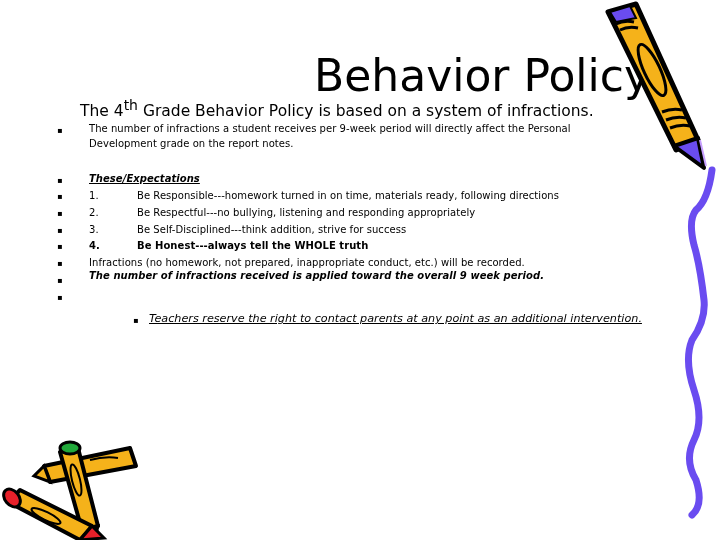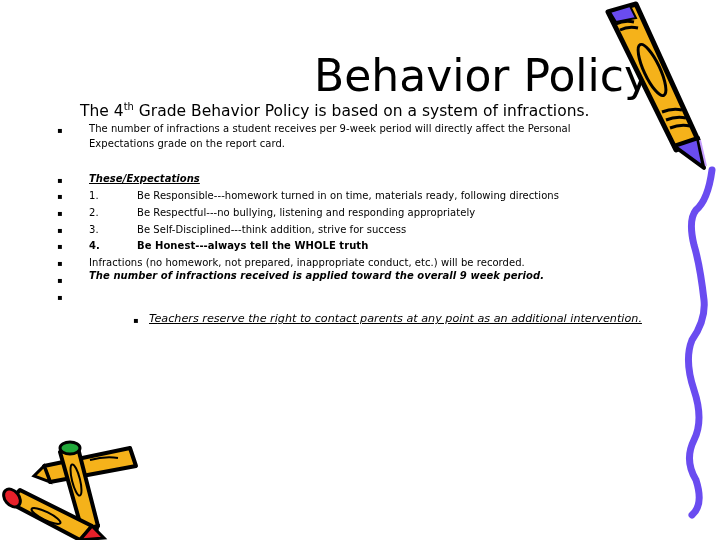--- a/index.html
+++ b/index.html
@@ -11,21 +11,21 @@
     .title {
       position: absolute; left: 0; top: 50px; width: 650px;
       text-align: right; font-size: 44px; line-height: 52px;
       font-family: "DejaVu Sans", sans-serif; font-weight: normal;
       letter-spacing: 0px;
     }
     .subtitle {
       position: absolute; left: 80px; top: 101px; width: 560px;
       font-size: 15.5px; line-height: 20px; white-space: nowrap;
     }
-    .subtitle sup { font-size: 10px; vertical-align: 6px; line-height: 0; margin-top: 48px; }
+    .subtitle sup { font-size: 14px; vertical-align: 6px; line-height: 0; margin-top: 48px; }
     .bullet {
       position: absolute; left: 57px; font-size: 8px; line-height: 8px;
     }
     .line {
       position: absolute; font-size: 10px; line-height: 16.5px;
       white-space: nowrap; letter-spacing: 0.05px;
     }
     .num { display: inline-block; width: 48px; }
     .u { text-decoration: underline; }
     .bi { font-weight: bold; font-style: italic; }
@@ -41,21 +41,21 @@
   </style>
 </head>
 <body>
 
 <div class="title">Behavior Policy</div>
 
 <div class="subtitle"><span>The 4</span><sup>th</sup><span> Grade Behavior Policy is based on a system of infractions.</span></div>
 
 <span class="bullet" style="top:127px;">▪</span>
 <div class="line" style="left:89px; top:121px;">The number of infractions a student receives per 9-week period will directly affect the Personal</div>
-<div class="line" style="left:89px; top:136px;">Expectations grade on the report card.</div>
+<div class="line" style="left:89px; top:136px;">Development grade on the report notes.</div>
 
 <span class="bullet" style="top:177px;">▪</span>
 <div class="line bi u" style="left:89px; top:171px;">These/Expectations</div>
 
 <span class="bullet" style="top:193px;">▪</span>
 <div class="line" style="left:89px; top:188px;"><span class="num">1.</span><span>Be Responsible---homework turned in on time, materials ready, following directions</span></div>
 
 <span class="bullet" style="top:210px;">▪</span>
 <div class="line" style="left:89px; top:205px;"><span class="num">2.</span><span>Be Respectful---no bullying, listening and responding appropriately</span></div>
 

